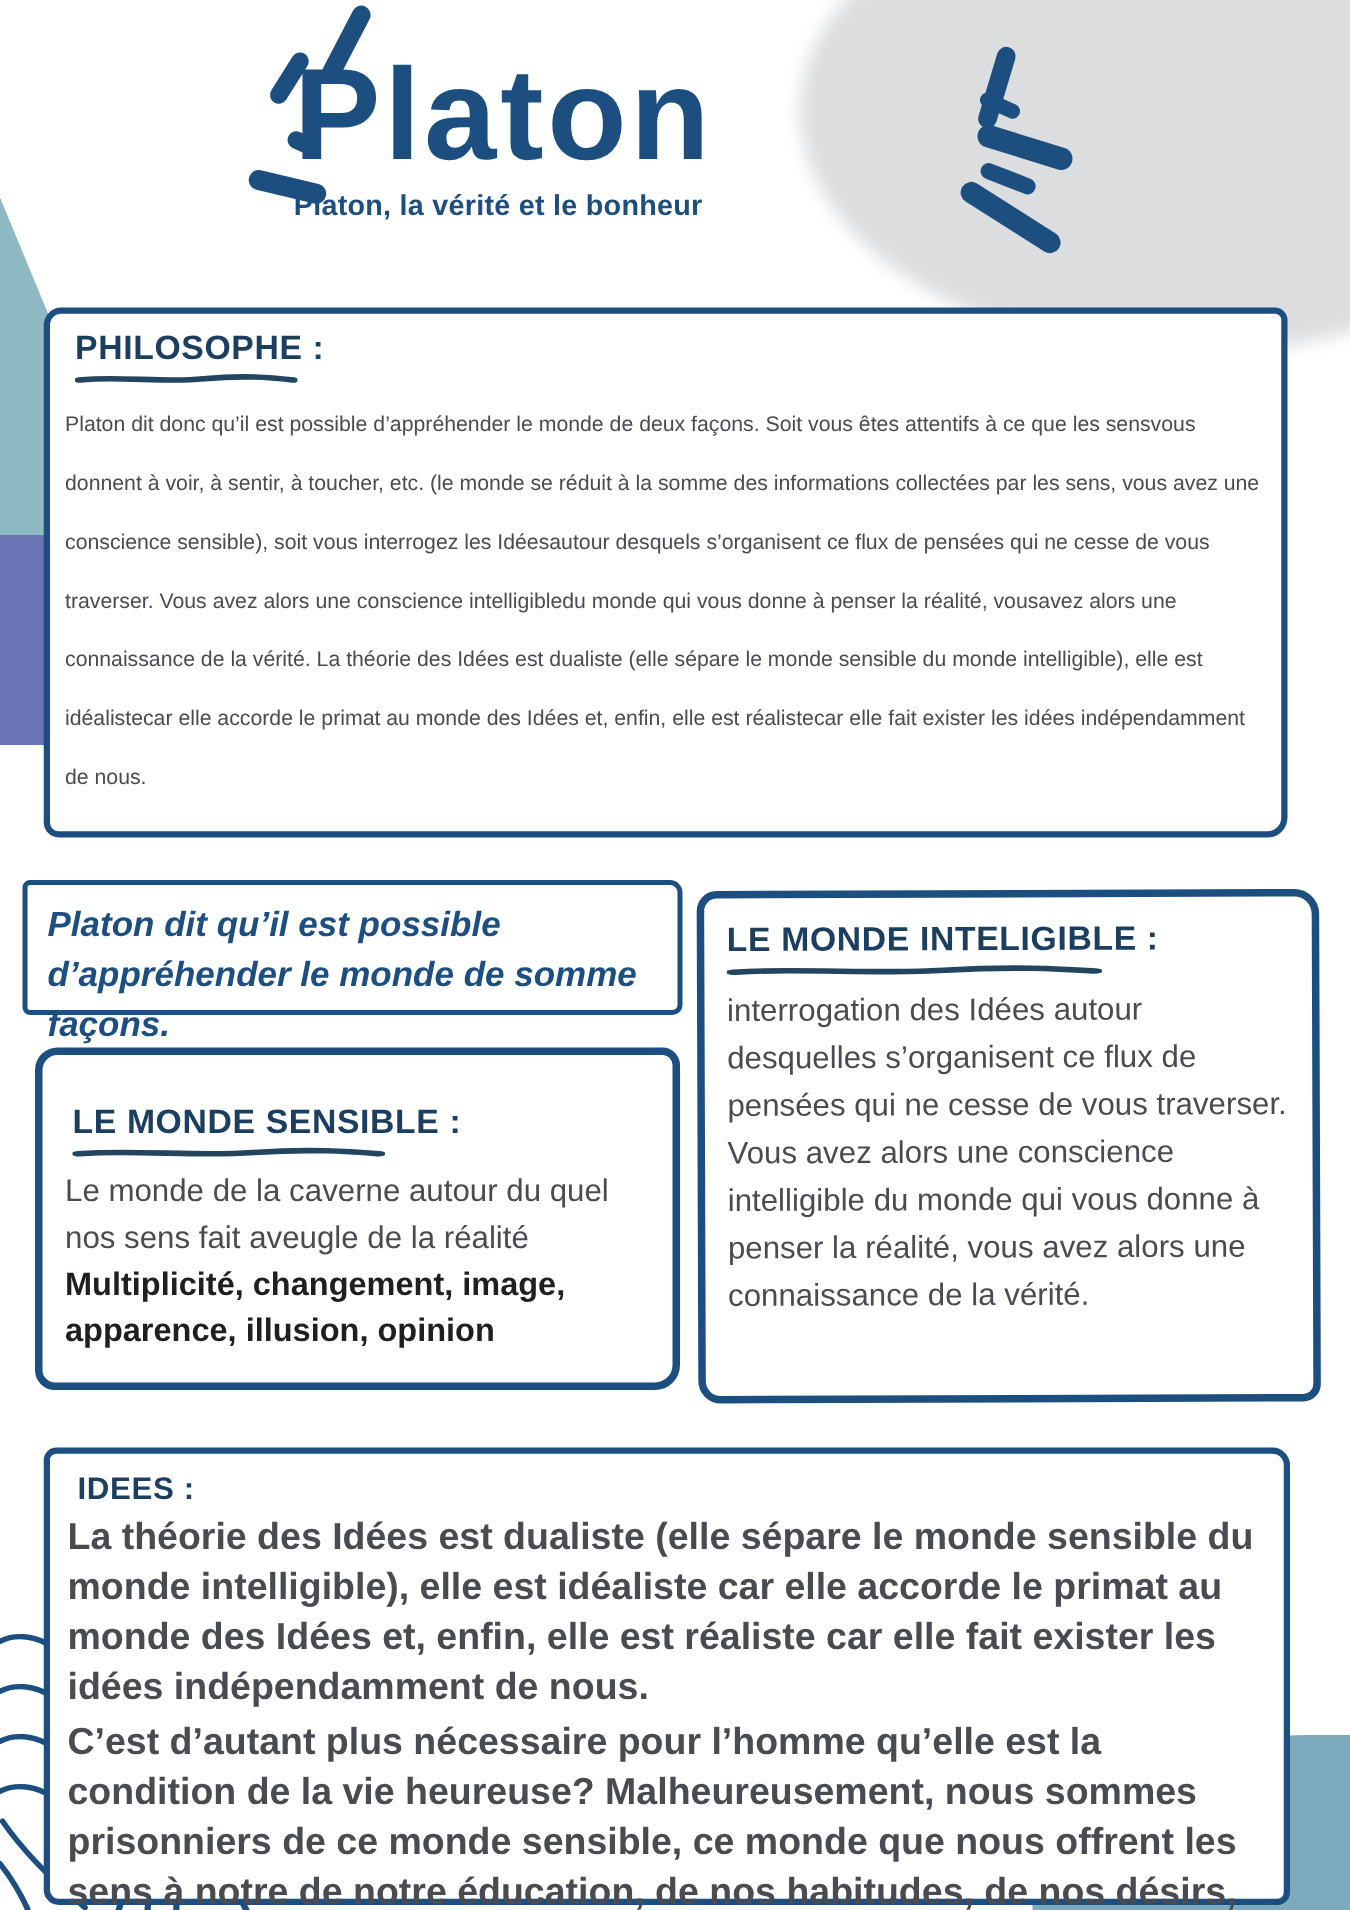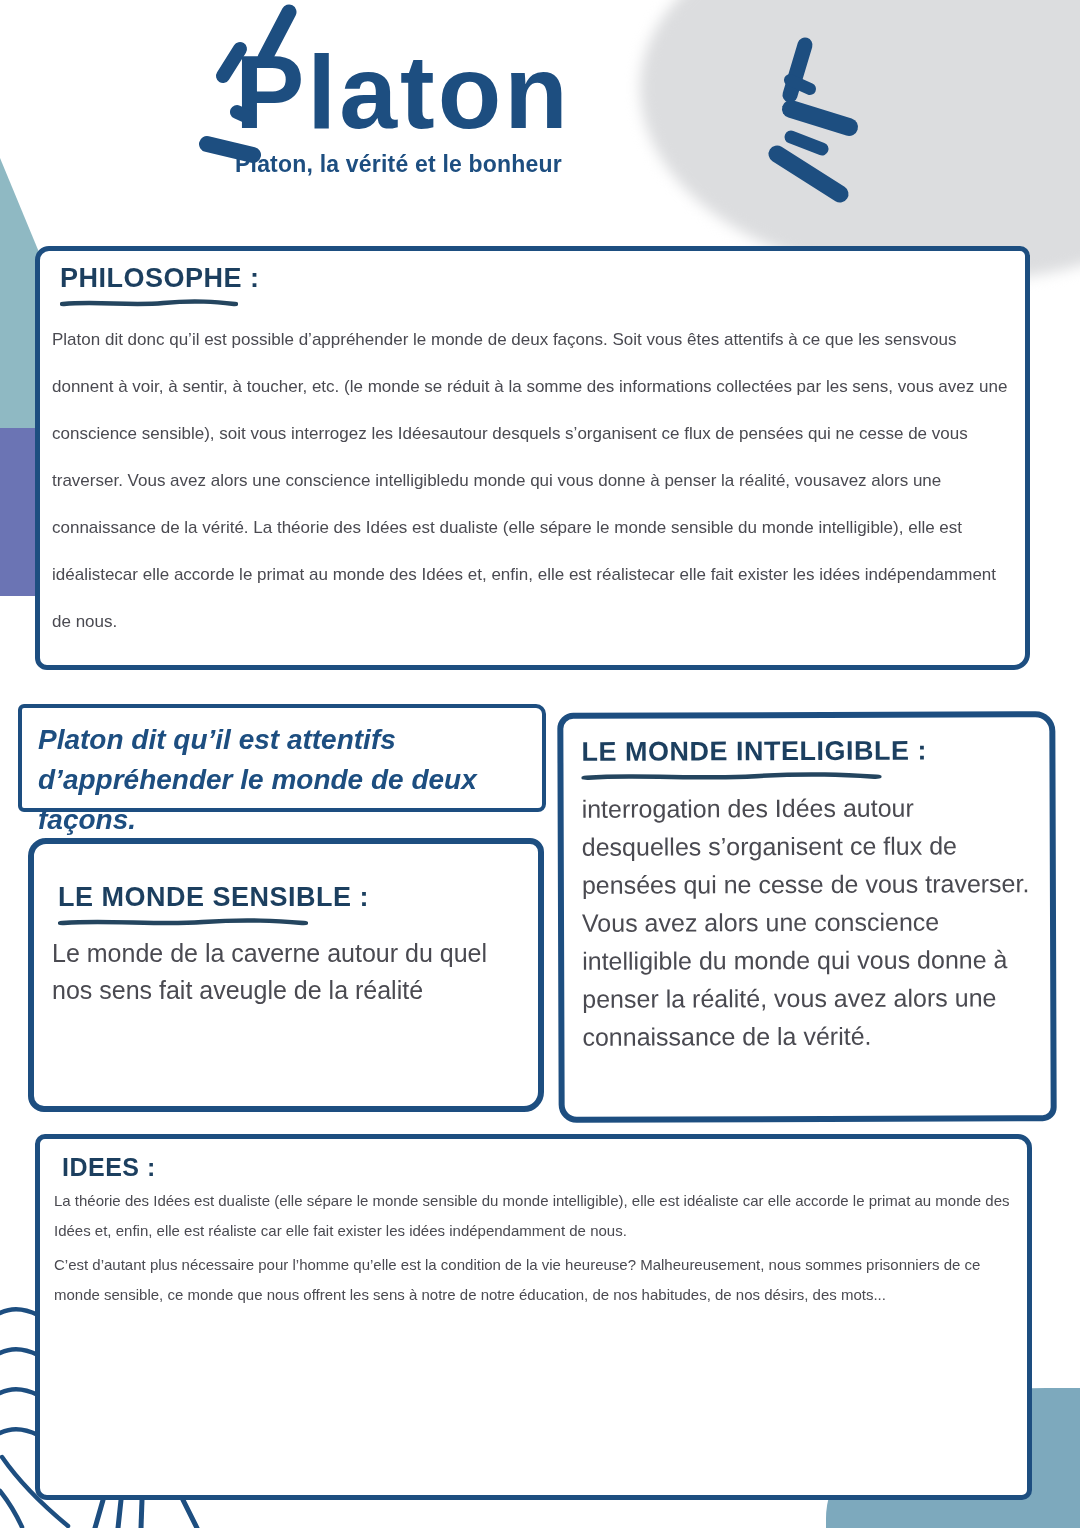--- a/index.html
+++ b/index.html
@@ -41,39 +41,39 @@
 
   
   .box{
     position:absolute;background:#ffffff;border:5px solid #1d4e80;
     box-sizing:border-box;z-index:1;
   }
   .box-philosophe{left:35px;top:246px;width:995px;height:424px;border-radius:14px 10px 16px 12px;padding:12px 8px 8px 12px;}
   .box-quote{left:18px;top:704px;width:528px;height:108px;border-width:4px;border-radius:6px 10px 8px 6px;padding:12px 16px;}
   .box-sensible{left:28px;top:838px;width:516px;height:274px;border-width:6px;border-radius:18px 14px 20px 16px;padding:14px 14px 10px 18px;}
   .box-inteligible{left:558px;top:712px;width:498px;height:410px;border-width:6px;border-radius:16px 20px 14px 18px;padding:18px 14px 10px 18px;transform:rotate(-0.2deg);}
-  .box-idees{left:35px;top:1134px;width:997px;height:366px;border-radius:10px 14px 10px 12px;padding:14px 10px 8px 14px;}
+  .box-idees{left:35px;top:1158px;width:997px;height:366px;border-radius:10px 14px 10px 12px;padding:14px 10px 8px 14px;}
 
   .box-heading{
     margin:0;font-size:27px;font-weight:bold;color:#1c3f5f;letter-spacing:0.5px;
   }
   .scribble{display:block;margin:4px 0 8px 0;}
   .scribble path{stroke:#24455f;}
 
   .body-text{
     margin:0;color:#4a4a51;font-size:17px;line-height:47px;
   }
   .box-quote .quote-text{
     margin:0;color:#1d4e80;font-size:28px;line-height:40px;font-weight:bold;font-style:italic;
   }
   .box-sensible .body-text{font-size:25px;line-height:37px;}
   .keywords-text{margin:0;color:#1f1f23;font-size:26px;line-height:37px;font-weight:bold;}
   .box-inteligible .body-text{font-size:25px;line-height:38px;}
   .box-idees .box-heading{font-size:25px;margin-left:8px;}
-  .box-idees .body-text{font-size:15px;line-height:30px;margin-top:4px;}
+  .box-idees .body-text{font-size:30px;line-height:40px;margin-top:4px;font-weight:bold;}
 </style>
 </head>
 <body>
 
 <div class="page">
 
   <div class="blob blob-teal-topleft"></div>
   <div class="blob blob-purple-left"></div>
   <div class="blob blob-gray-topright"></div>
   <div class="blob blob-steel-bottomright"></div>
@@ -115,29 +115,30 @@
 
   <div class="box box-philosophe">
     <h2 class="box-heading" style="margin-left:8px;">PHILOSOPHE :</h2>
     <svg class="scribble" style="margin-left:8px;" width="178" height="10" viewBox="0 0 100 10" preserveAspectRatio="none">
       <path fill="none" stroke-width="4.5" stroke-linecap="round" d="M2,6 C 20,3 40,8 58,5 S 88,4 98,6"></path>
     </svg>
     <p class="body-text">Platon dit donc qu’il est possible d’appréhender le monde de deux façons. Soit vous êtes attentifs à ce que les sensvous donnent à voir, à sentir, à toucher, etc. (le monde se réduit à la somme des informations collectées par les sens, vous avez une conscience sensible), soit vous interrogez les Idéesautour desquels s’organisent ce flux de pensées qui ne cesse de vous traverser. Vous avez alors une conscience intelligibledu monde qui vous donne à penser la réalité, vousavez alors une connaissance de la vérité. La théorie des Idées est dualiste (elle sépare le monde sensible du monde intelligible), elle est idéalistecar elle accorde le primat au monde des Idées et, enfin, elle est réalistecar elle fait exister les idées indépendamment de nous.</p>
   </div>
 
   <div class="box box-quote">
-    <p class="quote-text">Platon dit qu’il est attentifs d’appréhender le monde de deux façons.</p>
+    <p class="quote-text">Platon dit qu’il est possible d’appréhender le monde de somme façons.</p>
   </div>
 
   <div class="box box-sensible">
     <h2 class="box-heading" style="margin-left:6px;margin-top:24px;">LE MONDE SENSIBLE :</h2>
     <svg class="scribble" style="margin-left:6px;" width="250" height="10" viewBox="0 0 100 10" preserveAspectRatio="none">
       <path fill="none" stroke-width="4.5" stroke-linecap="round" d="M2,6 C 20,3 40,8 58,5 S 88,4 98,6"></path>
     </svg>
     <p class="body-text">Le monde de la caverne autour du quel nos sens fait aveugle de la réalité</p>
+    <p class="keywords-text">Multiplicité, changement, image, apparence, illusion, opinion</p>
   </div>
 
   <div class="box box-inteligible">
     <h2 class="box-heading">LE MONDE INTELIGIBLE :</h2>
     <svg class="scribble" width="300" height="10" viewBox="0 0 100 10" preserveAspectRatio="none">
       <path fill="none" stroke-width="4.5" stroke-linecap="round" d="M2,6 C 20,3 40,8 58,5 S 88,4 98,6"></path>
     </svg>
     <p class="body-text">interrogation des Idées autour desquelles s’organisent ce flux de pensées qui ne cesse de vous traverser. Vous avez alors une conscience intelligible du monde qui vous donne à penser la réalité, vous avez alors une connaissance de la vérité.</p>
   </div>
 

